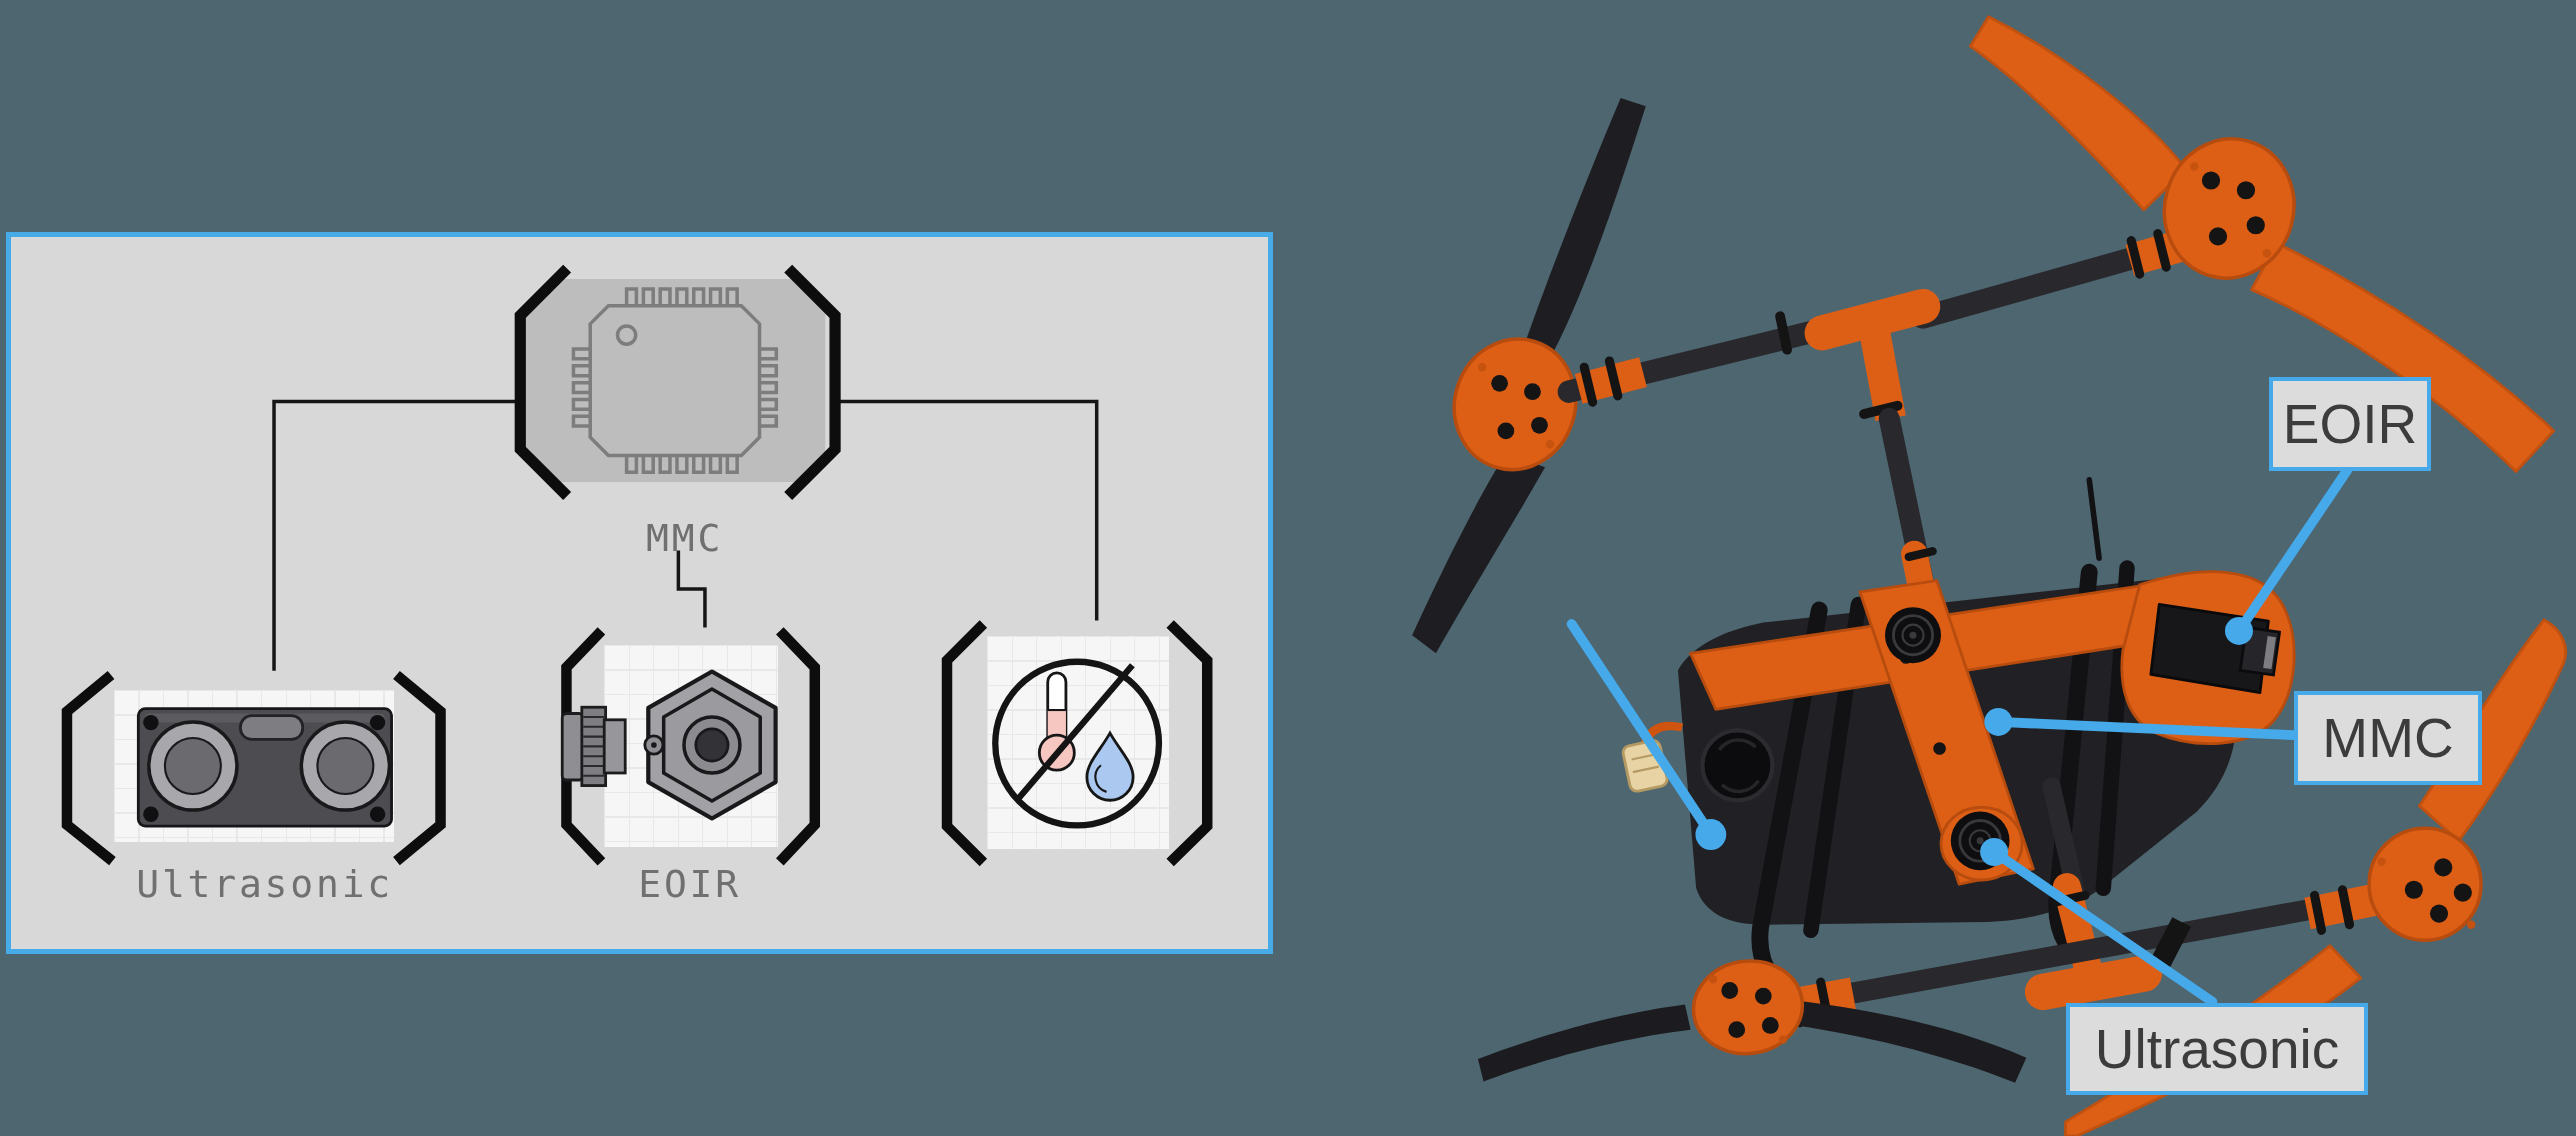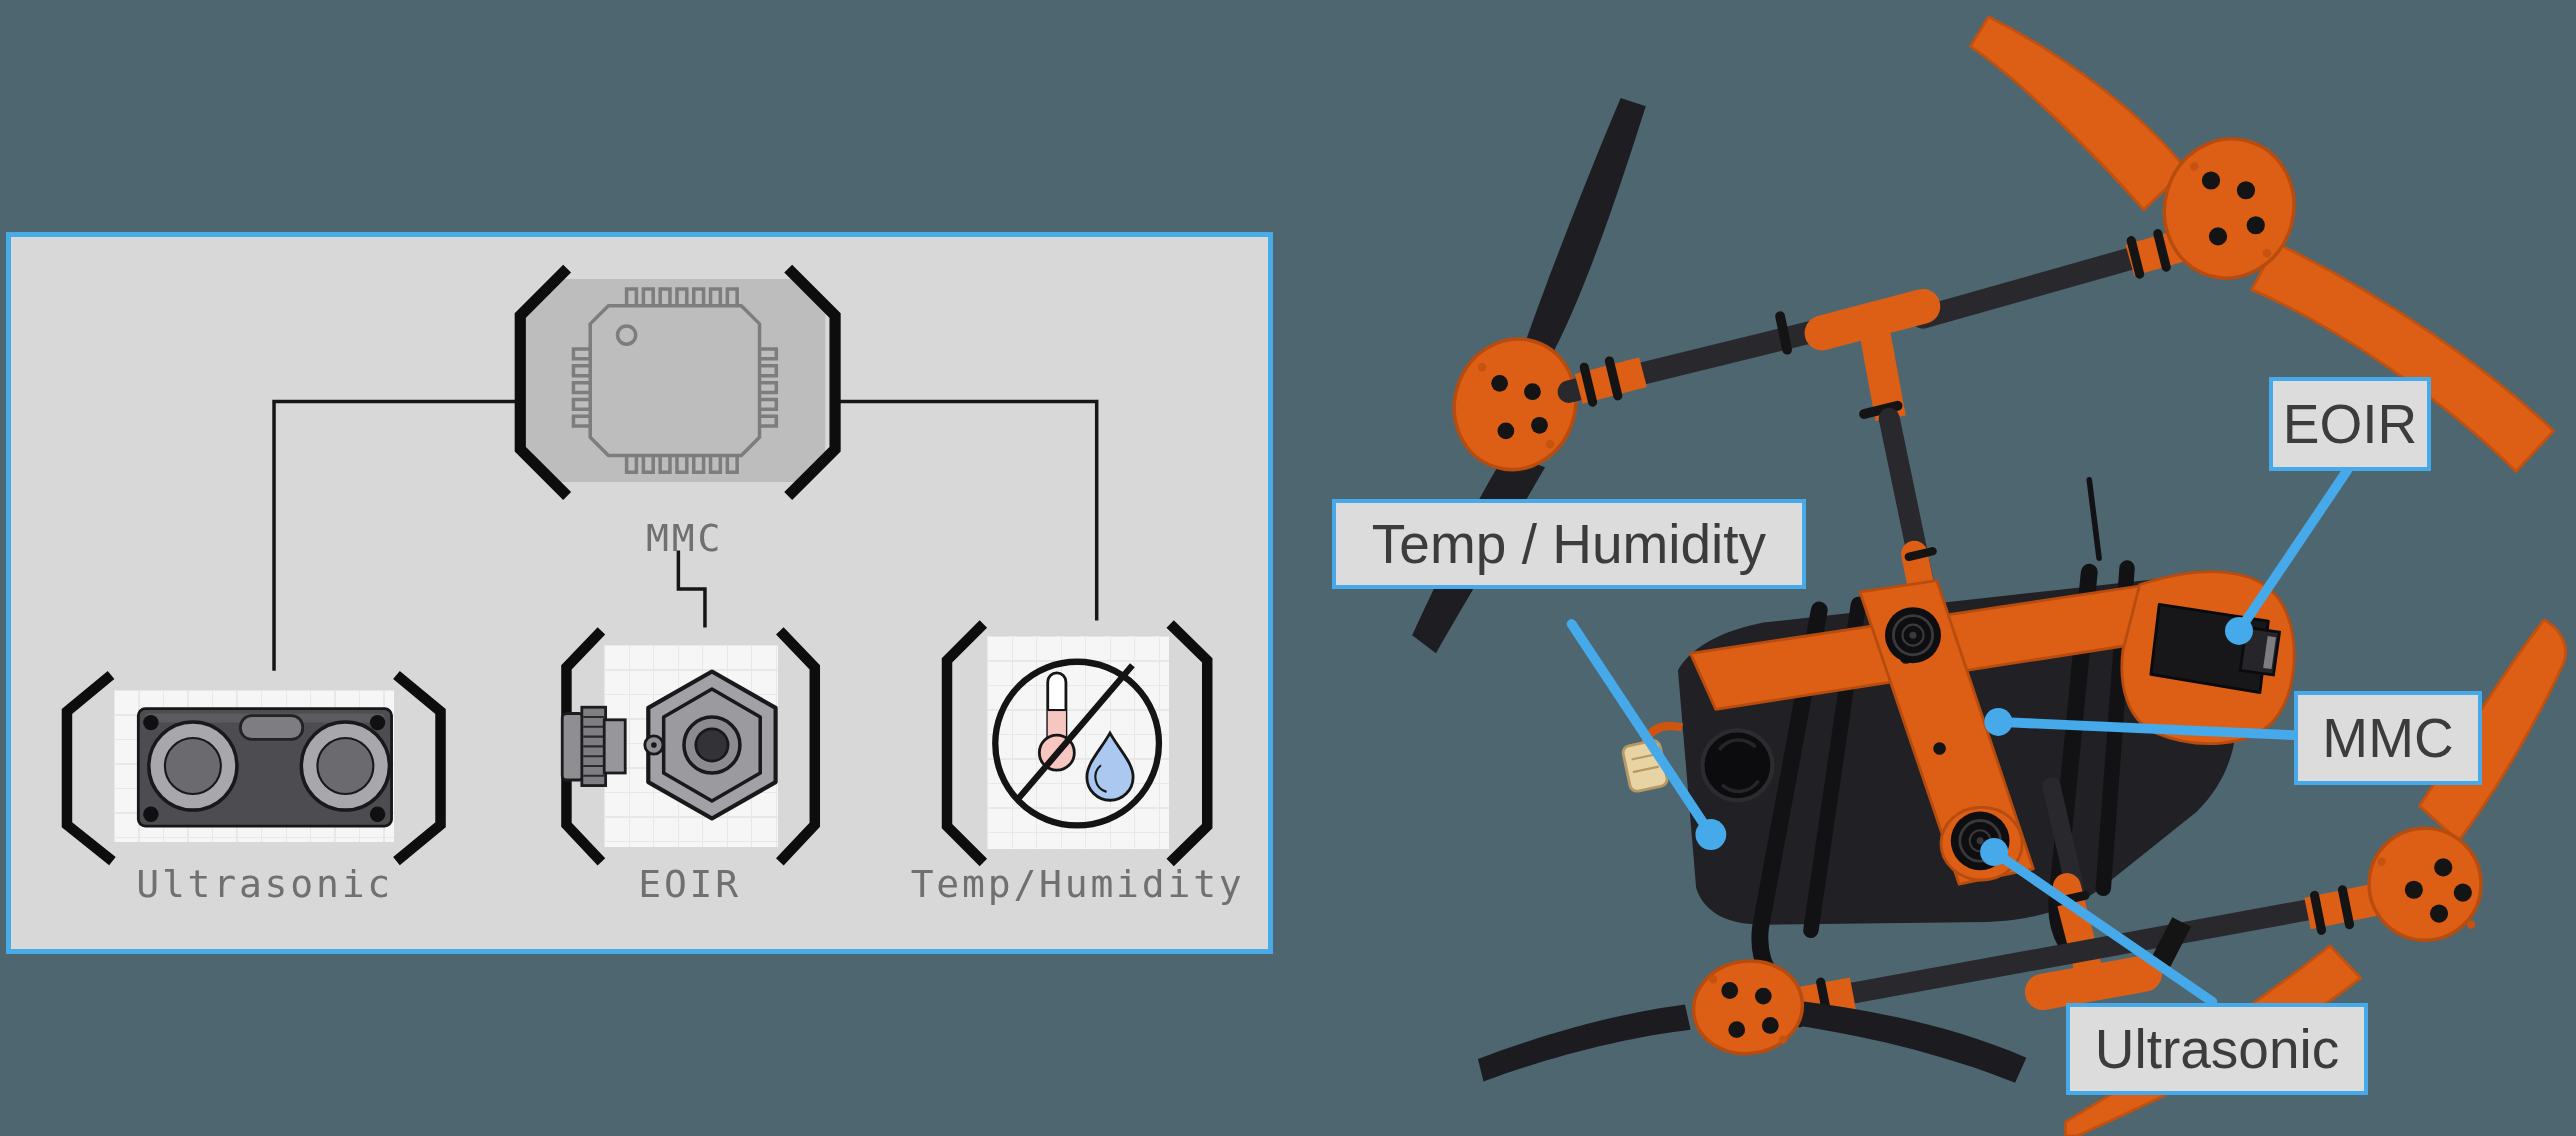--- a/index.html
+++ b/index.html
@@ -115,21 +115,20 @@
         <path d="M1571 709 C1586 735 1604 752 1604 772 A33 33 0 1 1 1538 772 C1538 752 1556 735 1571 709 Z" fill="#abc8f0" stroke="#161616" stroke-width="4"></path>
         <path d="M1558 755 A22 22 0 0 0 1566 793" stroke="#161616" stroke-width="3" fill="none"></path>
         <circle cx="1524" cy="724" r="117" fill="none" stroke="#141414" stroke-width="9"></circle>
         <path d="M1603 612 L1438 805" stroke="#141414" stroke-width="9"></path>
       </g>
     </svg>
 
     <div class="mono-label" style="left:534px;top:279px;width:280px;">MMC</div>
     <div class="mono-label" style="left:114px;top:625px;width:280px;">Ultrasonic</div>
     <div class="mono-label" style="left:539px;top:625px;width:280px;">EOIR</div>
-    <div class="mono-label" style="left:885px;top:625px;width:364px;">Temp/Humidity</div>
   </div>
 
   <svg class="drone-art" viewBox="0 0 3681 1624">
 
     <g>
       <path d="M2352 152 C2318 258 2266 420 2212 518 L2156 560 C2190 452 2262 268 2316 140 Z" fill="#1e1e22"></path>
       <path d="M2018 908 C2064 808 2112 712 2152 648 L2208 668 C2160 752 2096 856 2052 934 Z" fill="#1e1e22"></path>
       <g transform="rotate(18 2165 578)">
         <ellipse cx="2165" cy="578" rx="86" ry="94" fill="#dd5f16" stroke="#b84c0e" stroke-width="5"></ellipse>
       </g>
@@ -282,17 +281,16 @@
     </g>
     <g fill="#45a9ea">
       <circle cx="3200" cy="902" r="20"></circle>
       <circle cx="2445" cy="1193" r="22"></circle>
       <circle cx="2856" cy="1032" r="20"></circle>
       <circle cx="2850" cy="1218" r="20"></circle>
     </g>
   </svg>
 
   <div class="callout co-eoir">EOIR</div>
-  <div class="callout co-temp">Temp / Humidity</div>
   <div class="callout co-mmc">MMC</div>
   <div class="callout co-ultra">Ultrasonic</div>
 </div>
 
 
 </body></html>

